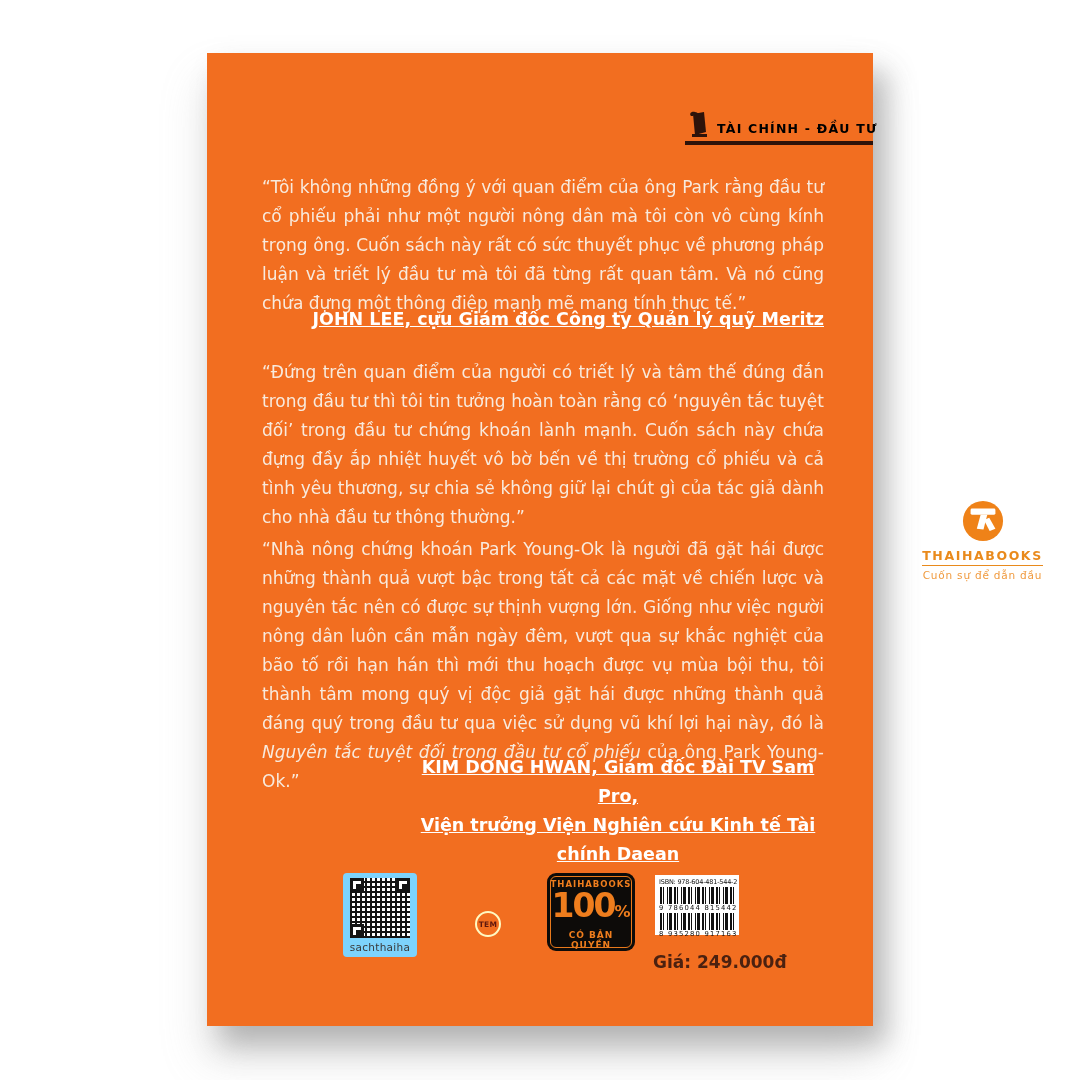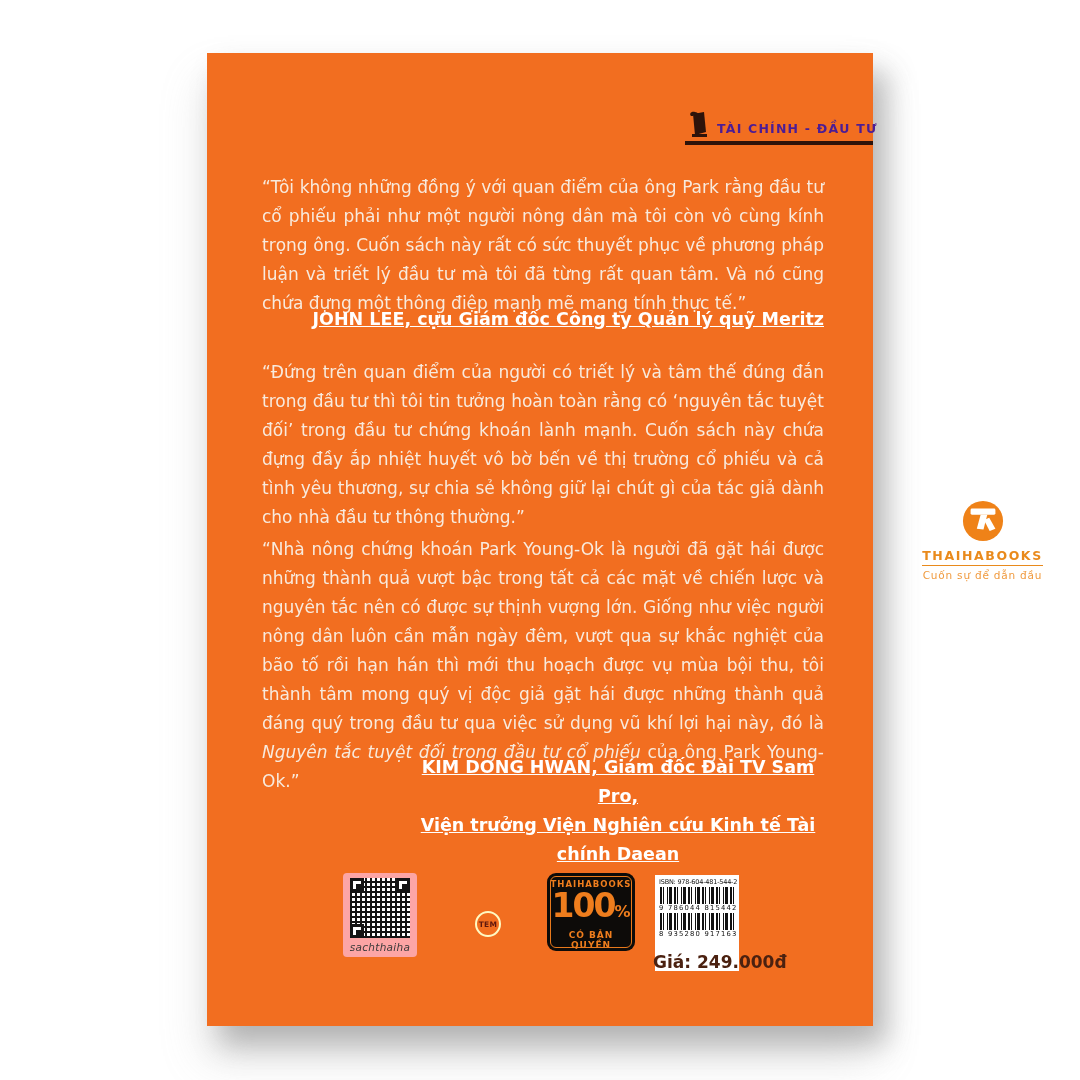--- a/index.html
+++ b/index.html
@@ -11,21 +11,21 @@
     position:absolute; left:207px; top:53px; width:666px; height:973px;
     background:#F26E20;
     box-shadow: 14px 18px 26px rgba(120,120,120,.45), 0 30px 42px rgba(160,160,160,.30);
   }
 
   
   .cat-row { position:absolute; left:478px; top:57px; width:188px; height:36px; }
   .cat-icon { position:absolute; left:2px; top:0; width:24px; height:30px; }
   .cat-label {
     position:absolute; left:32px; top:11px;
-    font-size:12.5px; font-weight:bold; letter-spacing:1.2px; color:#4c1d95; white-space:nowrap;
+    font-size:12.5px; font-weight:bold; letter-spacing:1.2px; color:#000000; white-space:nowrap;
   }
   .cat-bar { position:absolute; left:0; top:31px; width:188px; height:4px; background:#2E130A; }
 
   
   .quote {
     position:absolute; left:55px; width:562px;
     color:#F8EADD; font-size:17px; line-height:29px; text-align:justify;
   }
   .quote i { font-style:italic; }
   .attr {
@@ -33,21 +33,21 @@
     color:#ffffff; font-size:17.5px; font-weight:bold; line-height:29px; text-align:right;text-decoration:underline;
   }
   .attr.center { text-align:center; padding-left:150px; }
   .q1 { top:120px; } .a1 { top:252px; }
   .q2 { top:305px; } .a2 { top:436px; }
   .q3 { top:482px; } .a3 { top:692px;margin-top:8px; }
 
   
   .qr-card {
     position:absolute; left:136px; top:820px; width:74px; height:84px;
-    background:#fca5a5; border-radius:4px; text-align:center; padding-top:5px;font-style:italic;
+    background:#7dd3fc; border-radius:4px; text-align:center; padding-top:5px;
   }
   .qr-pattern {
     position:relative; width:60px; height:60px; margin:0 auto; background:#ffffff;
     background-image:
       repeating-linear-gradient(0deg, #141414 0 2px, transparent 2px 5px),
       repeating-linear-gradient(90deg, #141414 0 2px, #ffffff 2px 5px);
   }
   .finder { position:absolute; width:14px; height:14px; border:3px solid #141414; background:#fff; }
   .finder::after { content:""; position:absolute; left:3px; top:3px; width:5px; height:5px; background:#141414; }
   .f-tl { left:0; top:0; } .f-tr { right:0; top:0; } .f-bl { left:0; bottom:0; }
@@ -66,21 +66,21 @@
   }
   .copy-badge::before {
     content:""; position:absolute; inset:3px; border:1.5px solid #E8791C; border-radius:6px; pointer-events:none;
   }
   .copy-line1 { font-size:8.5px; font-weight:bold; letter-spacing:1px; }
   .copy-line2 { font-size:33px; font-weight:bold; letter-spacing:-2px; line-height:34px; }
   .copy-line2 .pct { font-size:16px; letter-spacing:0; }
   .copy-line3 { font-size:9px; font-weight:bold; letter-spacing:1px; margin-top:1px; }
 
   .barcode-card {
-    position:absolute; left:448px; top:822px; width:84px; height:96px;
+    position:absolute; left:448px; top:822px; width:84px; height:60px;
     background:#ffffff; padding:3px 4px 2px; text-align:center;
   }
   .isbn-line { font-size:6.5px; color:#111; white-space:nowrap; letter-spacing:-.2px; }
   .stripes {
     height:17px; margin:1px 1px 0;
     background: repeating-linear-gradient(90deg,
       #111 0 2px, #fff 2px 3px, #111 3px 4px, #fff 4px 7px,
       #111 7px 8px, #fff 8px 9px, #111 9px 12px, #fff 12px 14px);
   }
   .digits { font-size:6.8px; color:#111; letter-spacing:1.2px; white-space:nowrap; }

